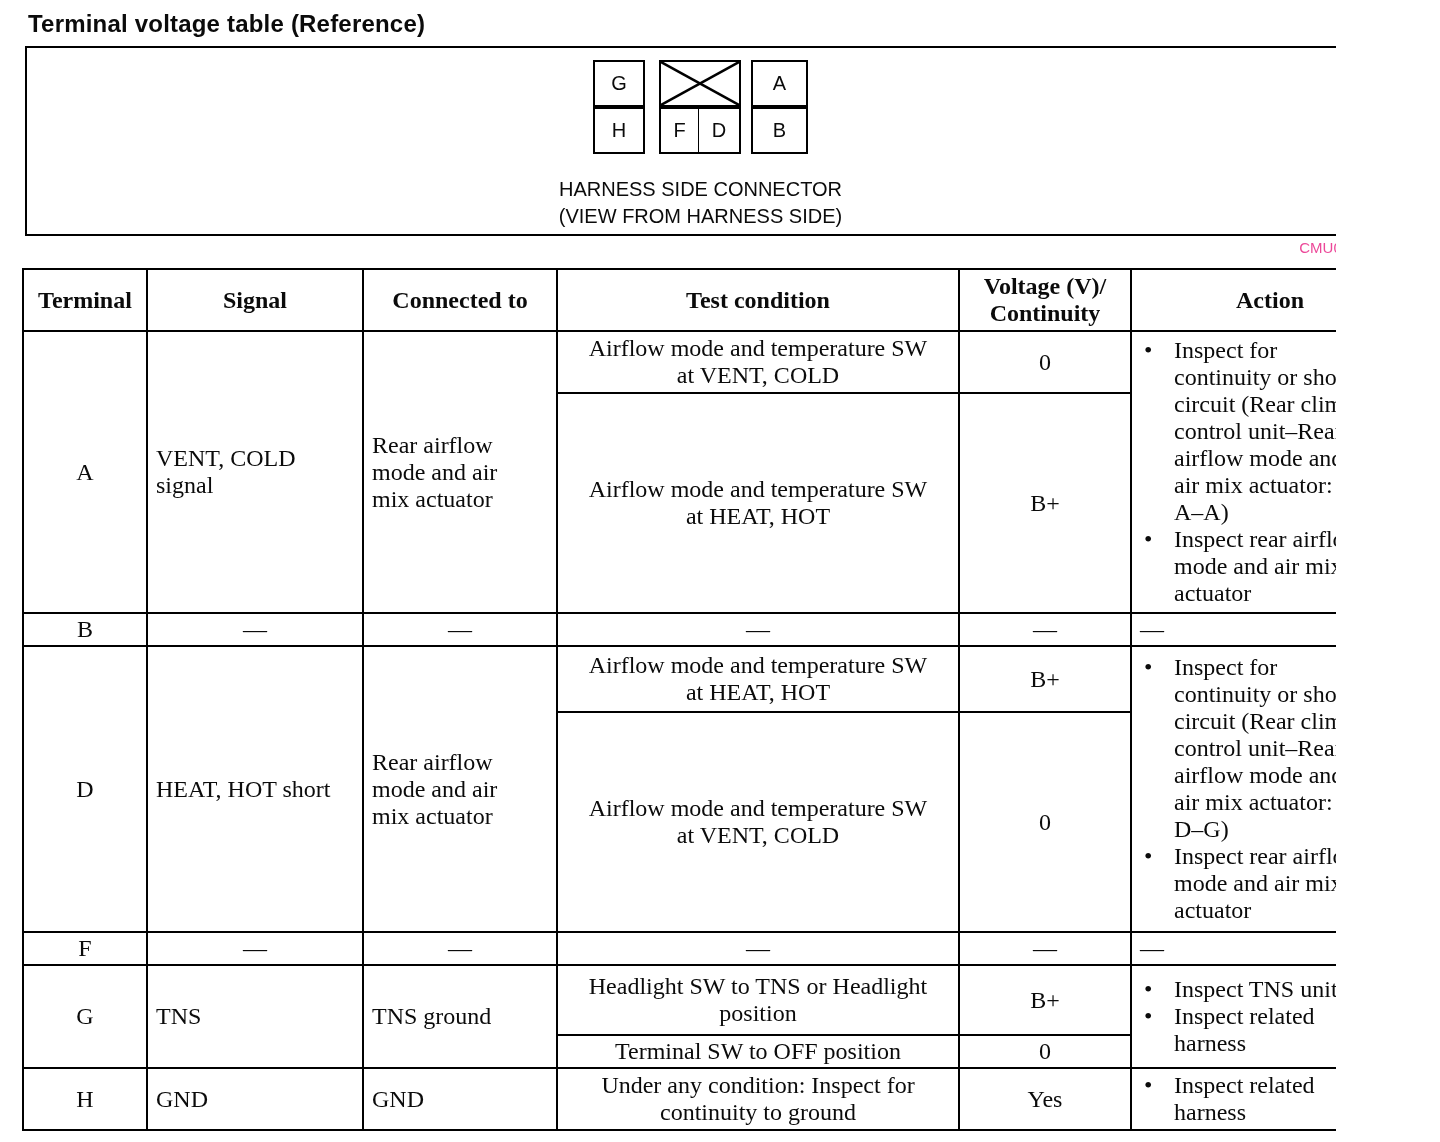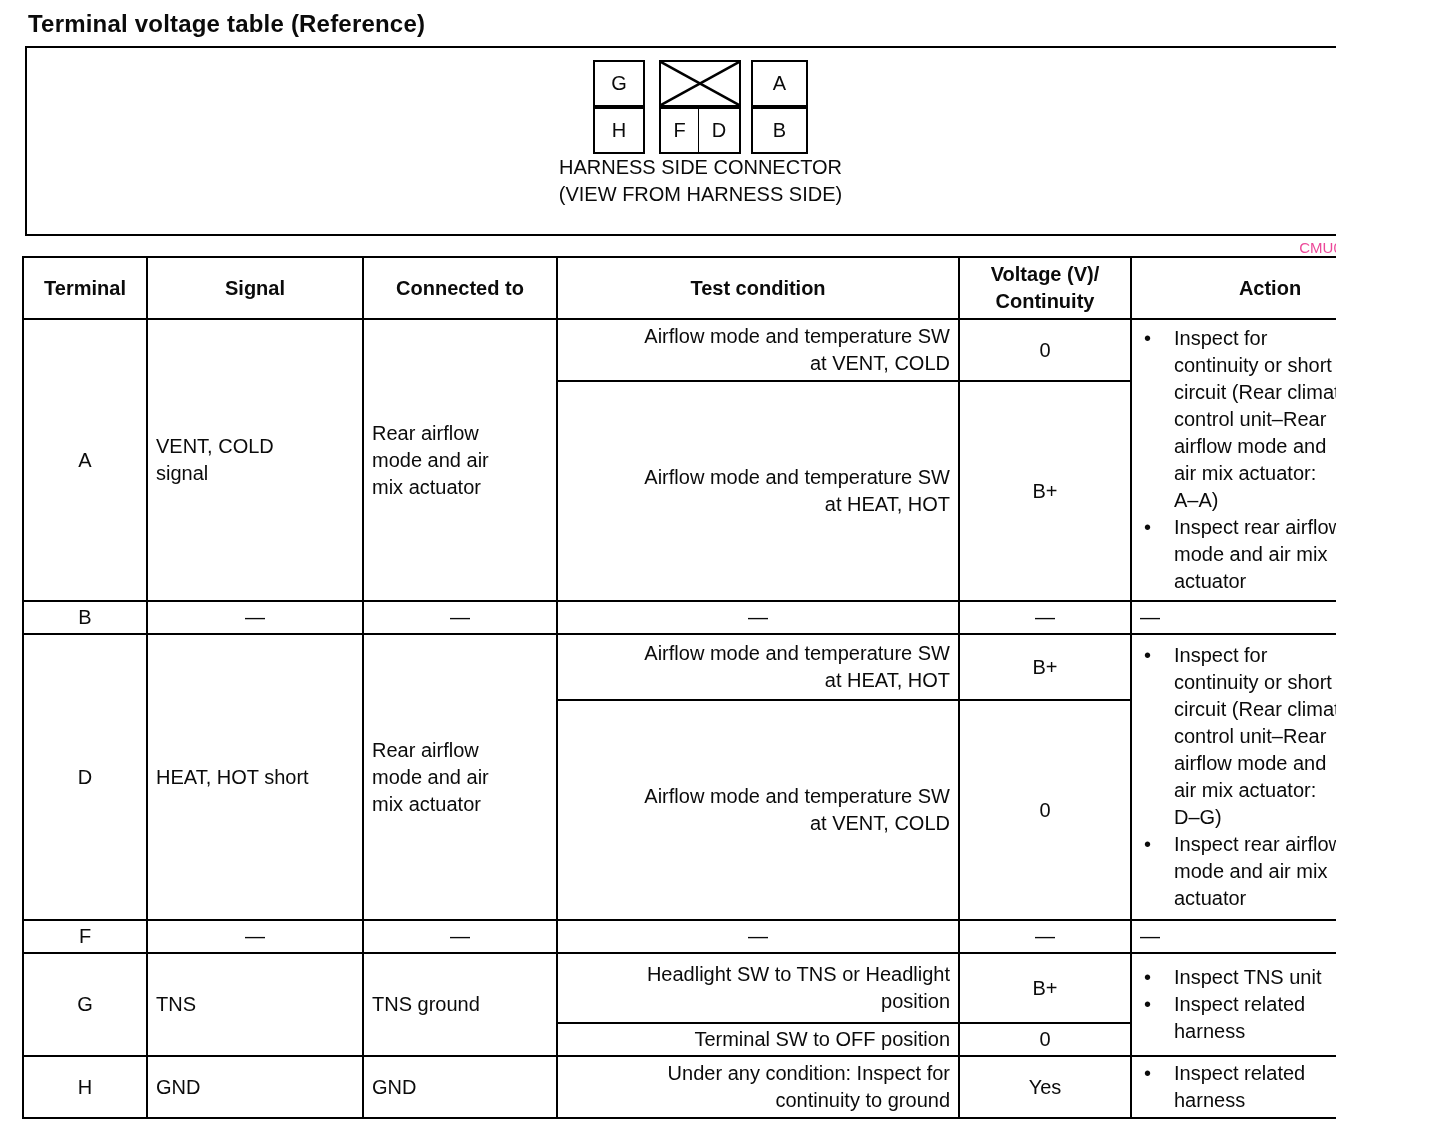--- a/index.html
+++ b/index.html
@@ -17,38 +17,38 @@
   .pin{border:2px solid #000;box-sizing:border-box;display:flex;align-items:center;
     justify-content:center;font-size:20px;background:#fff;}
   .pin-g{grid-column:1;grid-row:1;}
   .blocked{grid-column:3 / span 2;grid-row:1;border:2px solid #000;box-sizing:border-box;}
   .blocked svg{display:block;width:100%;height:100%;}
   .pin-a{grid-column:6;grid-row:1;}
   .pin-h{grid-column:1;grid-row:2;}
   .pin-f{grid-column:3;grid-row:2;border-right-width:1px;}
   .pin-d{grid-column:4;grid-row:2;border-left-width:0;}
   .pin-b{grid-column:6;grid-row:2;}
-  .caption{text-align:center;font-size:20px;line-height:27px;}
+  .caption{margin-top:22px;text-align:center;font-size:20px;line-height:27px;}
 
   .fig-code{width:1383px;margin-left:25px;box-sizing:border-box;text-align:right;
     font-size:15px;margin-top:3px;padding-right:2px;color:#ec4899;}
 
-  table.vt{margin:0 0 0 22px;border-collapse:collapse;table-layout:fixed;
-    width:1386px;font-size:20px;line-height:27px;}
+  table.vt{margin:12px 0 0 22px;border-collapse:collapse;table-layout:fixed;
+    width:1386px;font-size:24px;line-height:27px;font-family:Liberation Serif, serif;}
   table.vt th,table.vt td{border:2px solid #000;box-sizing:border-box;
     padding:2px 8px;vertical-align:middle;overflow:hidden;}
   table.vt th{font-weight:bold;text-align:center;}
   .h62{height:62px;}.h66{height:66px;}.h220{height:220px;}.h28{height:28px;}
   .h30{height:30px;}.h70{height:70px;}.h32{height:32px;}
   .c{text-align:center;}
   .pre{white-space:pre-line;}
   .term-cell{text-align:center;}
   .sig-cell{text-align:left;padding-left:10px;}
   .conn-cell{text-align:left;padding-left:10px;}
-  .test-cell{text-align:right;padding-left:10px;}
+  .test-cell{text-align:center;padding-left:10px;}
   .volt-cell{text-align:center;}
   .action-cell{vertical-align:top;padding:7px 8px 6px 16px;}
   .thin-b{border-bottom-width:1px;}
   .thin-t{border-top-width:1px;}
   .dash-left{text-align:left;padding-left:55px;}
   .bullet-item{display:flex;}
   .bullet-item::before{content:"\2022";flex:0 0 30px;padding-left:4px;}
   .bullet-text{white-space:pre-line;flex:1;}
 </style>
 </head>

